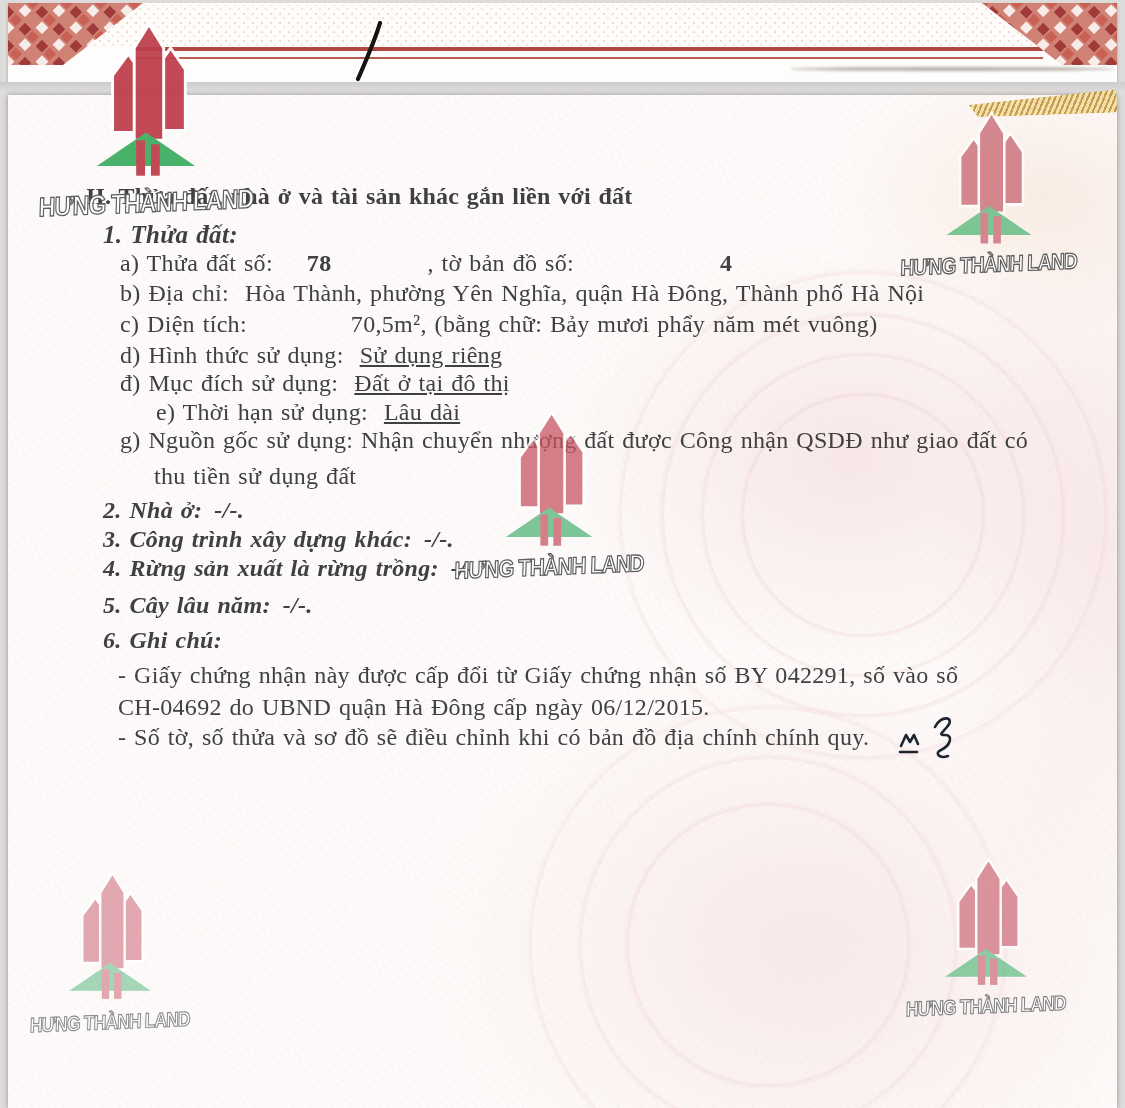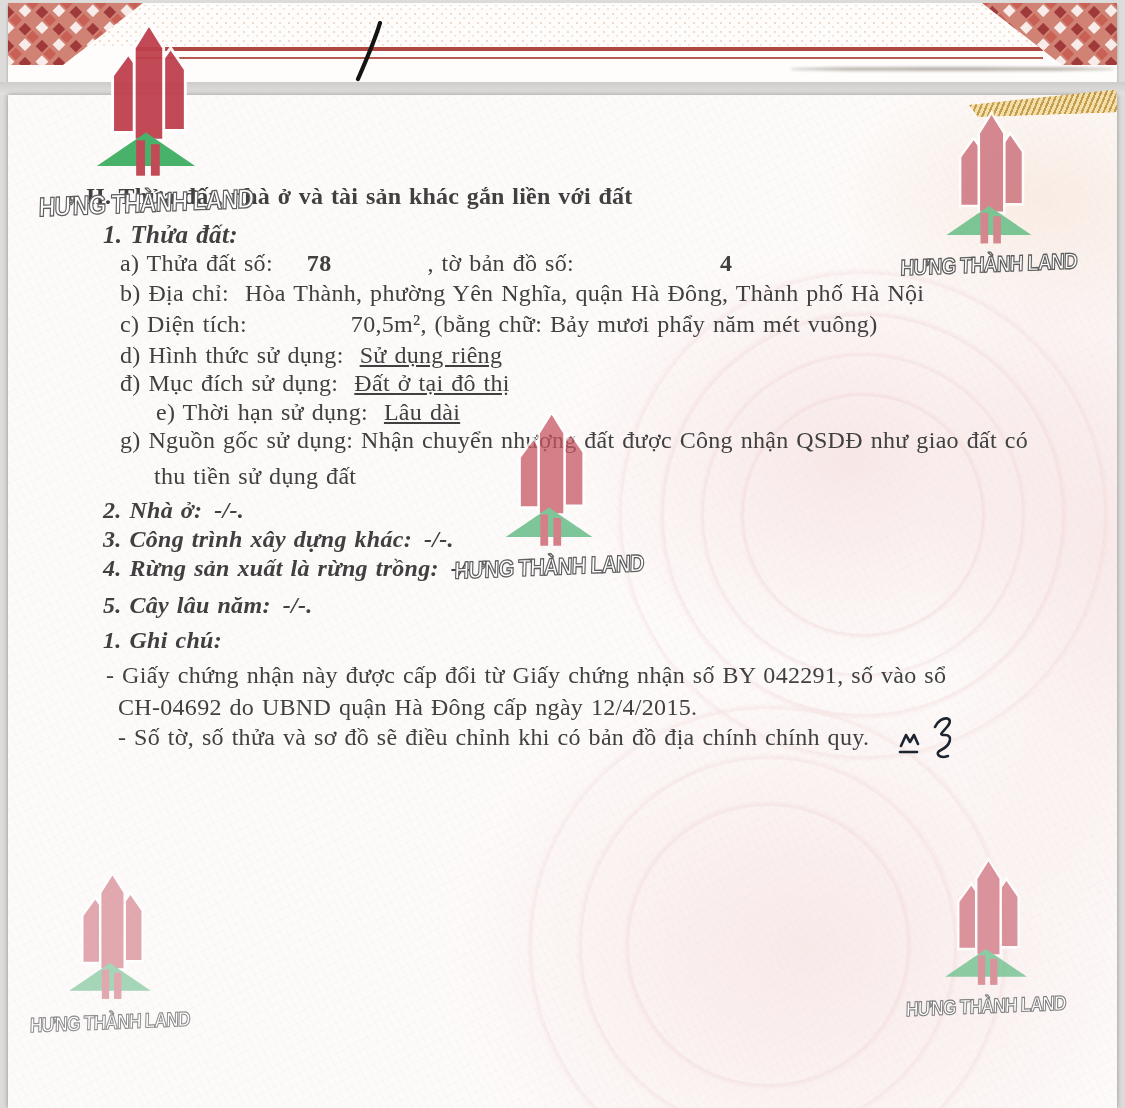--- a/index.html
+++ b/index.html
@@ -152,24 +152,24 @@
     </div>
     <div class="line" style="left:95px;top:431px;">
       <span class="bi">3. Công trình xây dựng khác:</span><span class="v-sec">-/-.</span>
     </div>
     <div class="line" style="left:95px;top:460px;">
       <span class="bi">4. Rừng sản xuất là rừng trồng:</span><span class="v-sec">-/-</span>
     </div>
     <div class="line" style="left:95px;top:497px;">
       <span class="bi">5. Cây lâu năm:</span><span class="v-sec">-/-.</span>
     </div>
-    <div class="line bi" style="left:95px;top:532px;">1. Ghi chú:</div>
-
-    <div class="line" style="left:98px;top:567px;">- Giấy chứng nhận này được cấp đổi từ Giấy chứng nhận số BY 042291, số vào sổ</div>
-    <div class="line" style="left:110px;top:599px;">CH-04692 do UBND quận Hà Đông cấp ngày 12/4/2015.</div>
+    <div class="line bi" style="left:95px;top:532px;">6. Ghi chú:</div>
+
+    <div class="line" style="left:110px;top:567px;">- Giấy chứng nhận này được cấp đổi từ Giấy chứng nhận số BY 042291, số vào sổ</div>
+    <div class="line" style="left:110px;top:599px;">CH-04692 do UBND quận Hà Đông cấp ngày 06/12/2015.</div>
     <div class="line" style="left:110px;top:629px;">- Số tờ, số thửa và sơ đồ sẽ điều chỉnh khi có bản đồ địa chính chính quy.</div>
   </div>
 
   <svg class="sig-mark" width="78" height="54" viewBox="0 0 78 54">
     <g stroke="#1c2430" stroke-width="2.6" fill="none" stroke-linecap="round" stroke-linejoin="round">
       <path d="M4 34 l5 -11 4 7 4 -7 4 9"></path>
       <path d="M3 40 h17"></path>
       <path d="M38 15 c6 -13 21 -10 12 0 c-5 6 -9 8 -2 8 c9 0 5 11 -4 15 c-7 3 -2 9 7 6"></path>
     </g>
   </svg>

